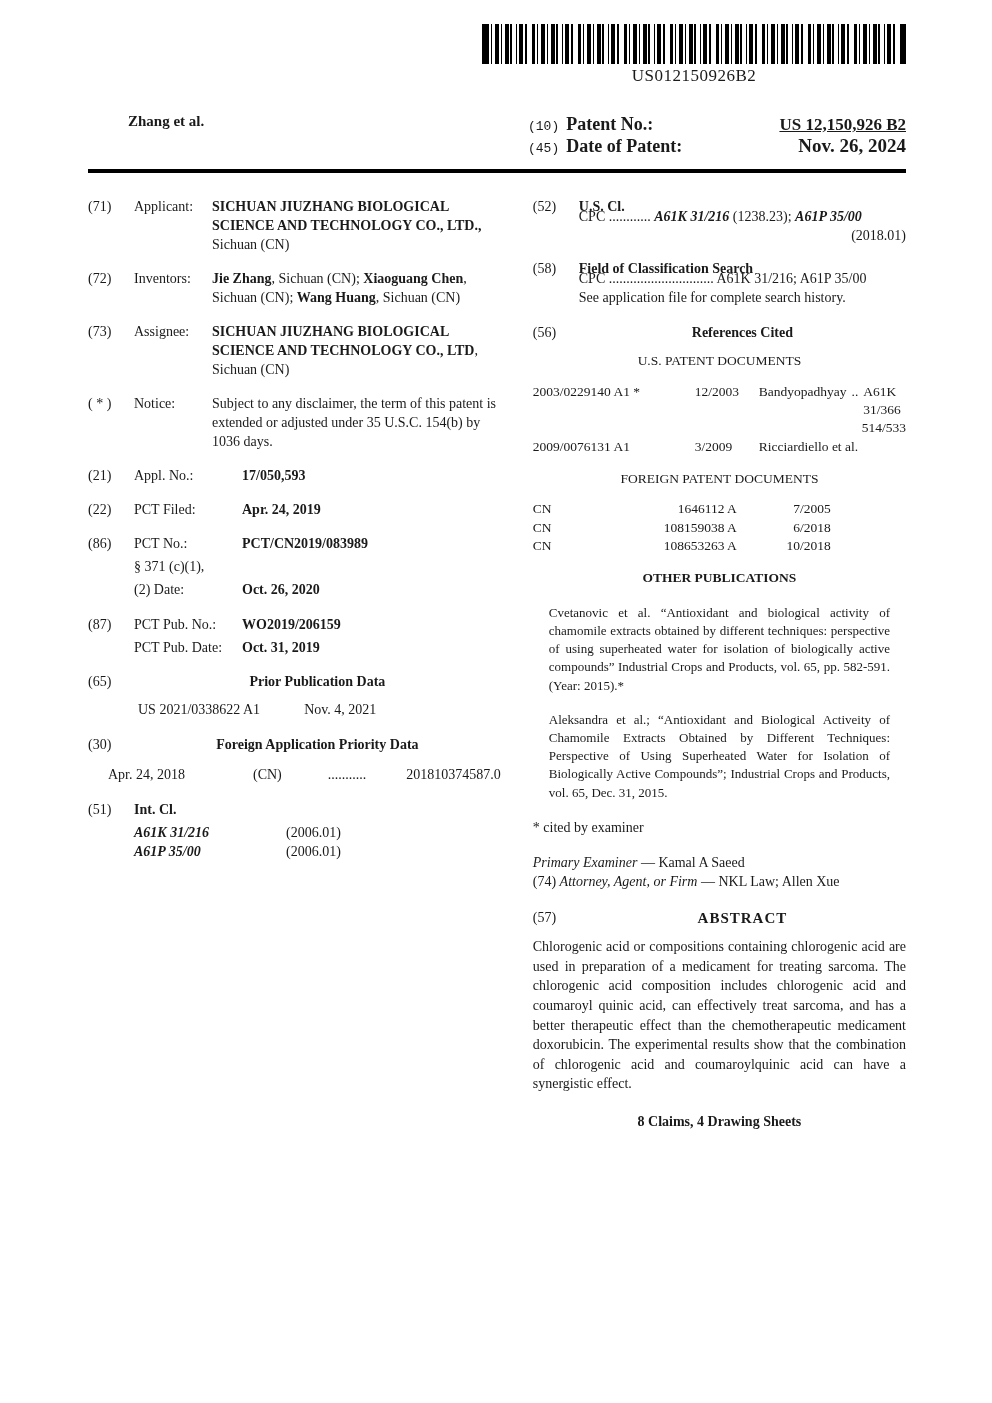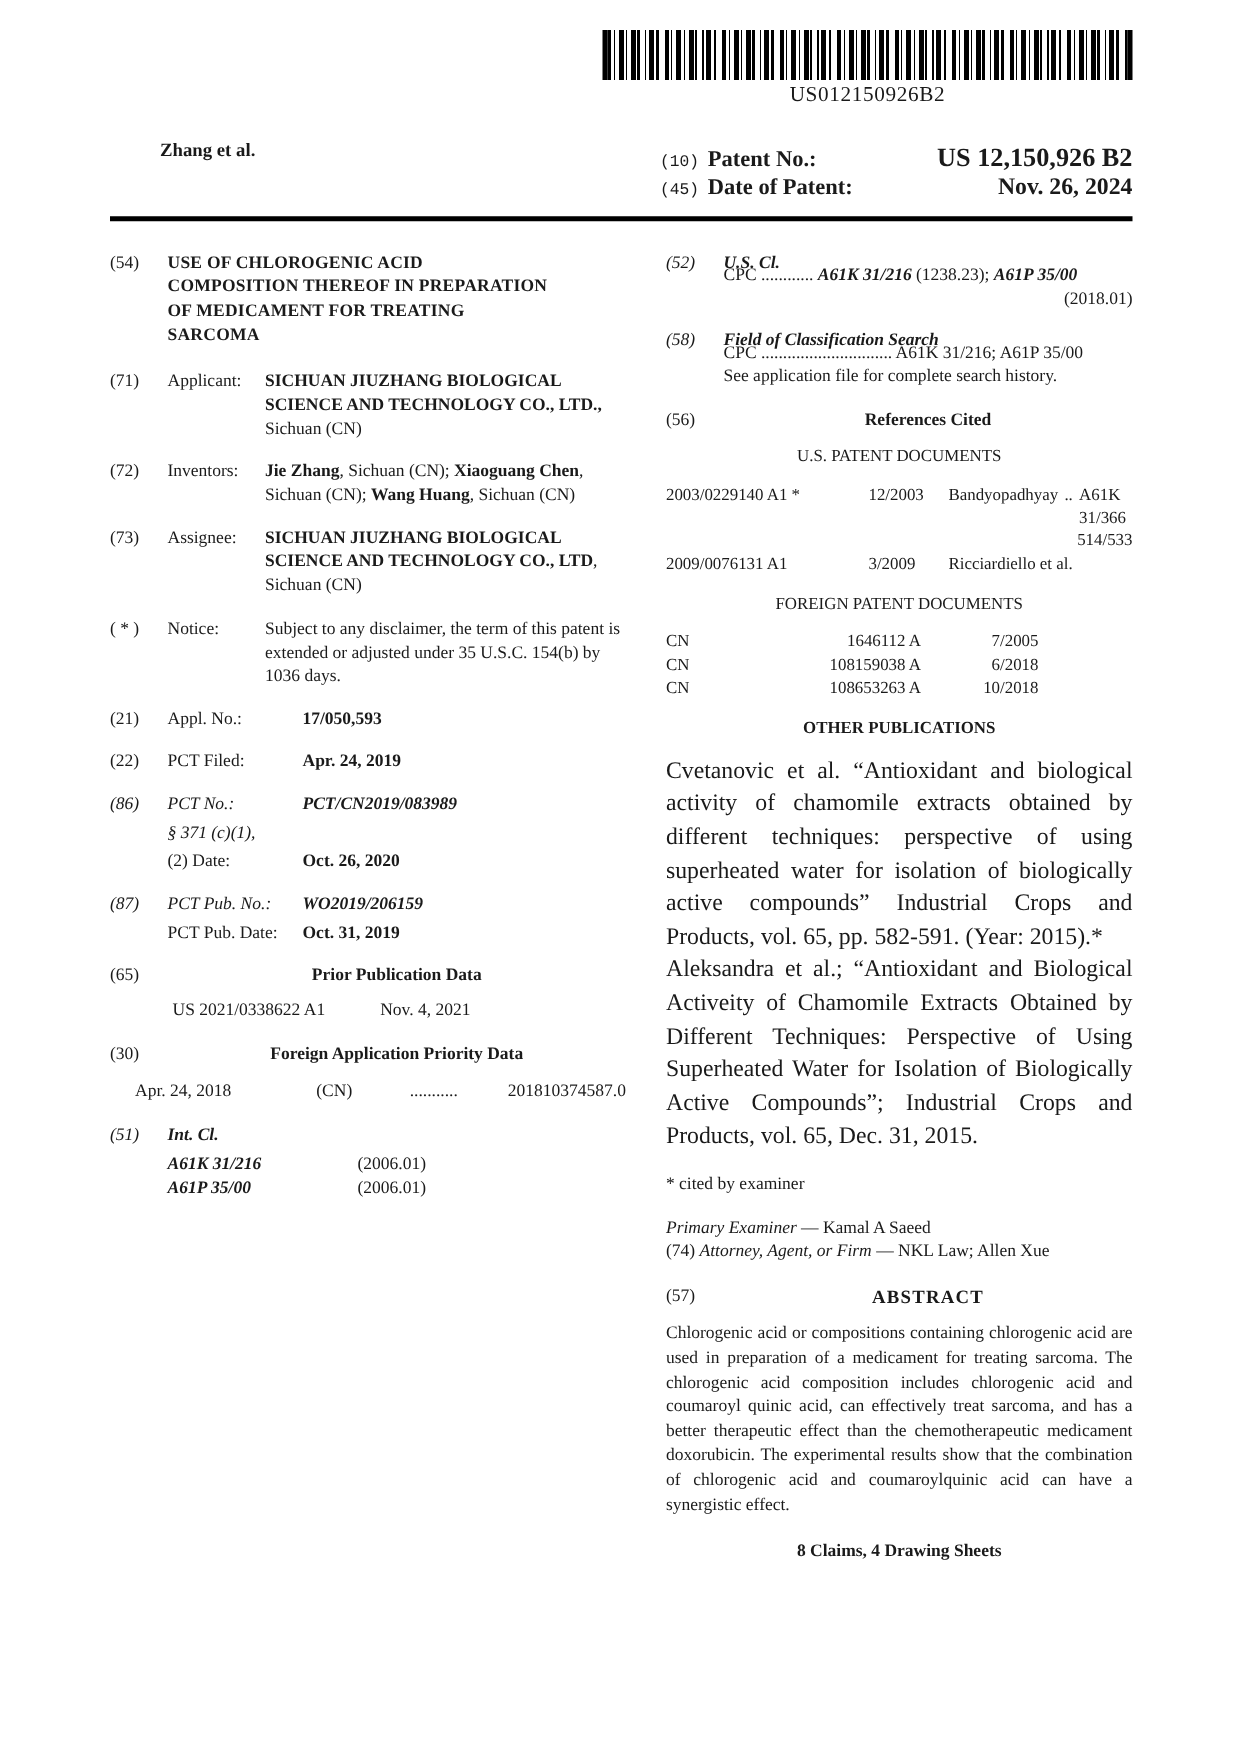--- a/index.html
+++ b/index.html
@@ -28,40 +28,40 @@
   
   .header { display:flex; justify-content:space-between; align-items:flex-start; margin-top:24px; }
   .h12 { font-size:14px; position:relative; top:-8px; margin-right:8px; }
   .h-title { font-size:30px; font-weight:bold; letter-spacing:0.3px; }
   .h-inventors { font-size:15px; font-weight:bold; margin:3px 0 0 40px; }
   .h-right { width:378px; padding-top:4px; }
   .hr-row { display:flex; align-items:baseline; }
   .hr-num { font-size:13px; margin-right:7px;font-family:Liberation Mono, monospace; }
   .hr-label { font-weight:bold; font-size:18px; }
   .hr-value { margin-left:auto; font-weight:bold; }
-  .patent-no { font-size:21px; }
+  .patent-no { font-size:17px;text-decoration:underline; }
   .patent-date { font-size:19px; }
   .rule { border-top:4px solid #000; margin-top:12px; }
 
   
   .cols { display:flex; margin-top:24px; font-size:14px; line-height:1.36; }
   .col-l { flex:0 0 392px; }
   .col-r { flex:1; margin-left:32px; }
 
   .entry { display:flex; margin-bottom:15px; }
   .num { flex:0 0 46px; }
   .lbl { flex:0 0 78px; }
   .lbl-wide { flex:0 0 108px; }
   .val { flex:1; }
   .b { font-weight:bold; }
   .i { font-style:italic; }
   .bi { font-weight:bold; font-style:italic; }
   .title-text { flex:1; font-weight:bold; letter-spacing:0.2px; max-width:305px; line-height:1.38; }
   .cheading { flex:1; text-align:center; font-weight:bold; }
-  .tight { margin-bottom:4px;font-style:italic; }
+  .tight { margin-bottom:4px; }
 
   .pubdata { display:flex; padding-left:50px; margin:-6px 0 16px; }
   .pubdata .pd-date { margin-left:44px; }
   .prio { display:flex; align-items:baseline; margin:-4px 0 16px; padding-left:20px;gap:40px; }
   .prio .pr-country { margin-left:28px; margin-right:6px; }
   .prio .pr-dots { flex:1; overflow:hidden; white-space:nowrap; }
   .icl-row { display:flex; padding-left:46px; }
   .icl-code { flex:0 0 152px; }
 
   .cpc-line { padding-left:46px; margin-top:-13px; }
@@ -71,21 +71,21 @@
   .refs-sub { text-align:center; margin:2px 0 12px; font-size:13.5px; }
   .usdoc { display:grid; grid-template-columns:162px 64px 1fr; font-size:13.5px; }
   .usdoc .ud-name { display:flex; }
   .usdoc .ud-dots { margin:0 5px; }
   .ud-right { text-align:right; font-size:13.5px; }
   .fdocs { margin:4px 0 2px; }
   .fdoc { display:grid; grid-template-columns:54px 150px 94px; font-size:13.5px; }
   .fdoc .fd-no { text-align:right; }
   .fdoc .fd-date { text-align:right; }
 
-  .pub { text-align:justify; font-size:19px; line-height:1.4; margin:0; }
+  .pub { text-align:justify; font-size:13px; line-height:1.4; margin:16px; }
   .cited { margin-top:15px; }
   .exam-block { margin-top:16px; }
   .abs-head { display:flex; margin:17px 0 9px; }
   .abs-title { flex:1; text-align:center; font-weight:bold; font-size:15px; letter-spacing:1px; }
   .abs-text { text-align:justify; line-height:1.4; }
   .claims { text-align:center; font-weight:bold; margin-top:18px; }
 </style>
 </head>
 <body>
 
@@ -116,24 +116,20 @@
         </div>
       </div>
     </div>
 
     <div class="rule"></div>
 
     <div class="cols">
 
       <div class="col-l">
 
-        <div class="entry" style="margin-bottom:18px;">
-          <span class="num">(54)</span>
-          <span class="title-text">USE OF CHLOROGENIC ACID COMPOSITION THEREOF IN PREPARATION OF MEDICAMENT FOR TREATING SARCOMA</span>
-        </div>
 
         <div class="entry">
           <span class="num">(71)</span>
           <span class="lbl">Applicant:</span>
           <span class="val"><span class="b">SICHUAN JIUZHANG BIOLOGICAL SCIENCE AND TECHNOLOGY CO., LTD.,</span><span> Sichuan (CN)</span></span>
         </div>
 
         <div class="entry">
           <span class="num">(72)</span>
           <span class="lbl">Inventors:</span>

